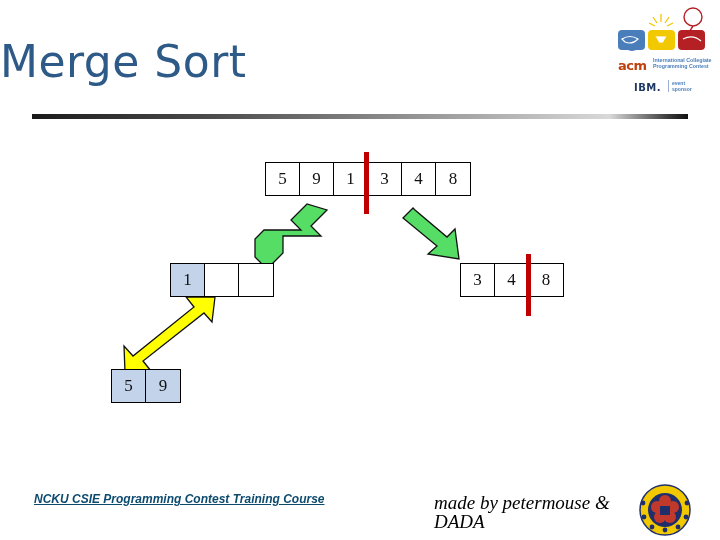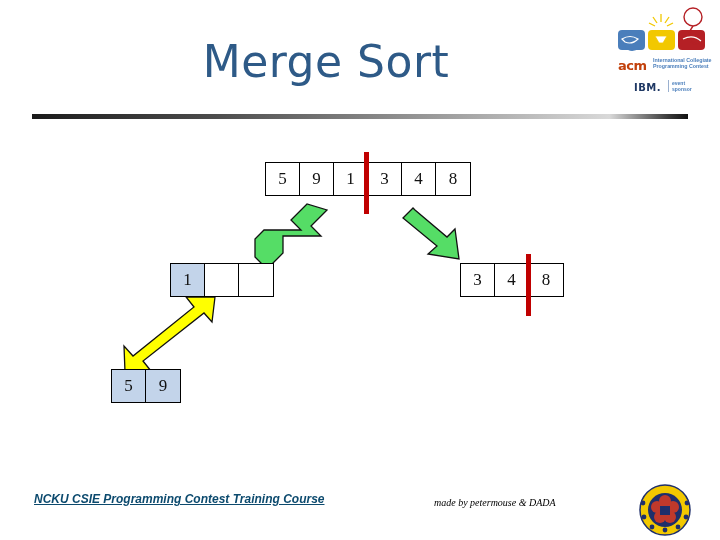--- a/index.html
+++ b/index.html
@@ -16,21 +16,21 @@
     font-family: "Liberation Sans", sans-serif;
     background: #ffffff;
   }
 
   
   #slide-title {
     position: absolute;
     left: 0;
     top: 36px;
     width: 652px;
-    text-align: center;
+    text-align: left;
     font-family: "DejaVu Sans", sans-serif;
     font-size: 44px;
     font-weight: 400;
     color: #2e5a87;
     letter-spacing: 0.5px;
     white-space: nowrap;
   }
 
   
   #title-rule {
@@ -111,21 +111,21 @@
     text-decoration: underline;
     white-space: nowrap;
   }
   #footer-right {
     position: absolute;
     left: 434px;
     top: 493px;
     width: 200px;
     font-family: "Liberation Serif", serif;
     font-style: italic;
-    font-size: 10px;
+    font-size: 19px;
     line-height: 19px;
     color: #000000;
   }
 
   
   #icpc-logo {
     position: absolute;
     left: 608px;
     top: 6px;
     width: 108px;

